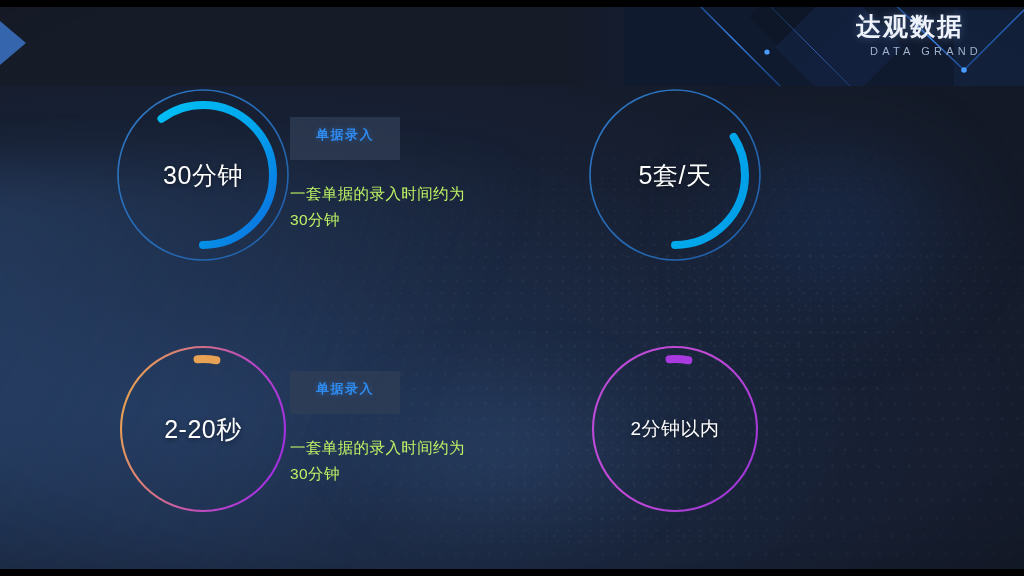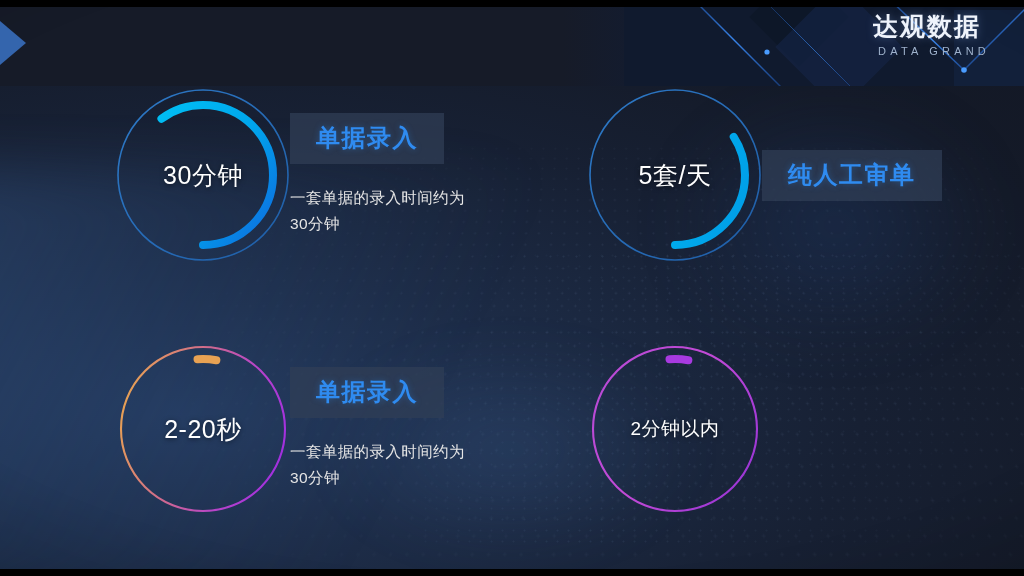--- a/index.html
+++ b/index.html
@@ -90,22 +90,22 @@
     position: absolute; left: 0; top: 21px;
     width: 0; height: 0;
     border-top: 22px solid transparent;
     border-bottom: 22px solid transparent;
     border-left: 26px solid #3465ad;
     z-index: 8;
   }
 
   
   .logo {
-    position: absolute; right: 34px; top: 14px;
-    text-align: center; z-index: 40;
+    position: absolute; right: 42px; top: 14px;
+    text-align: left; z-index: 40;
     line-height: 1;
   }
   .logo-cn {
     font-size: 25px; font-weight: 700; color: #eef3fb;
     letter-spacing: 2px;
     text-shadow: 0 0 8px rgba(150,190,255,.35);
   }
   .logo-en {
     margin-top: 7px;
     font-size: 11px; color: #9fb2cc; letter-spacing: 4.2px;
@@ -135,29 +135,29 @@
     pointer-events: none;
   }
   .donut-label.wide { font-size: 19px; }
 
   
   .info { margin-left: -6px; }
   .chip {
     display: inline-block;
     background: rgba(48,62,86,0.72);
     color: #2f8bf0;
-    font-size: 24px; font-weight: 700;
+    font-size: 13px; font-weight: 700;
     letter-spacing: 1.5px;
-    padding: 9px 26px 10px;
+    padding: 9px 26px 16px;
     white-space: nowrap;
     text-shadow: 0 0 6px rgba(47,139,240,.35);
   }
   .desc {
     margin-top: 21px;
-    color: #e5e5e5;
+    color: #bef264;
     font-size: 15.5px;
     font-weight: 400;
     line-height: 1.68;
     letter-spacing: .4px;
     max-width: 190px;
   }
   .desc.w2 { max-width: 182px; }
 </style>
 </head>
 <body>
@@ -242,21 +242,20 @@
               <stop offset="0%" stop-color="#2f7fd0"></stop>
               <stop offset="100%" stop-color="#1f60ab"></stop>
             </linearGradient>
           </defs>
           <circle cx="93" cy="93" r="85" fill="none" stroke="url(#t2)" stroke-width="1.6" opacity="0.95"></circle>
           <circle cx="93" cy="93" r="70" fill="none" stroke="url(#g2)" stroke-width="8" stroke-linecap="round" stroke-dasharray="150 290" transform="rotate(-90 93 93) scale(-1,1) translate(-186,0)"></circle>
         </svg>
         <div class="donut-label">5套/天</div>
       </div>
       <div class="info">
-        <div class="chip">纯人工审单</div>
       </div>
     </div>
 
     <div class="card bl">
       <div class="donut">
         <svg width="186" height="186" viewBox="0 0 186 186">
           <defs>
             <linearGradient id="g3" x1="0" y1="0.35" x2="1" y2="0.65">
               <stop offset="0%" stop-color="#e8a253"></stop>
               <stop offset="38%" stop-color="#d06b8c"></stop>

